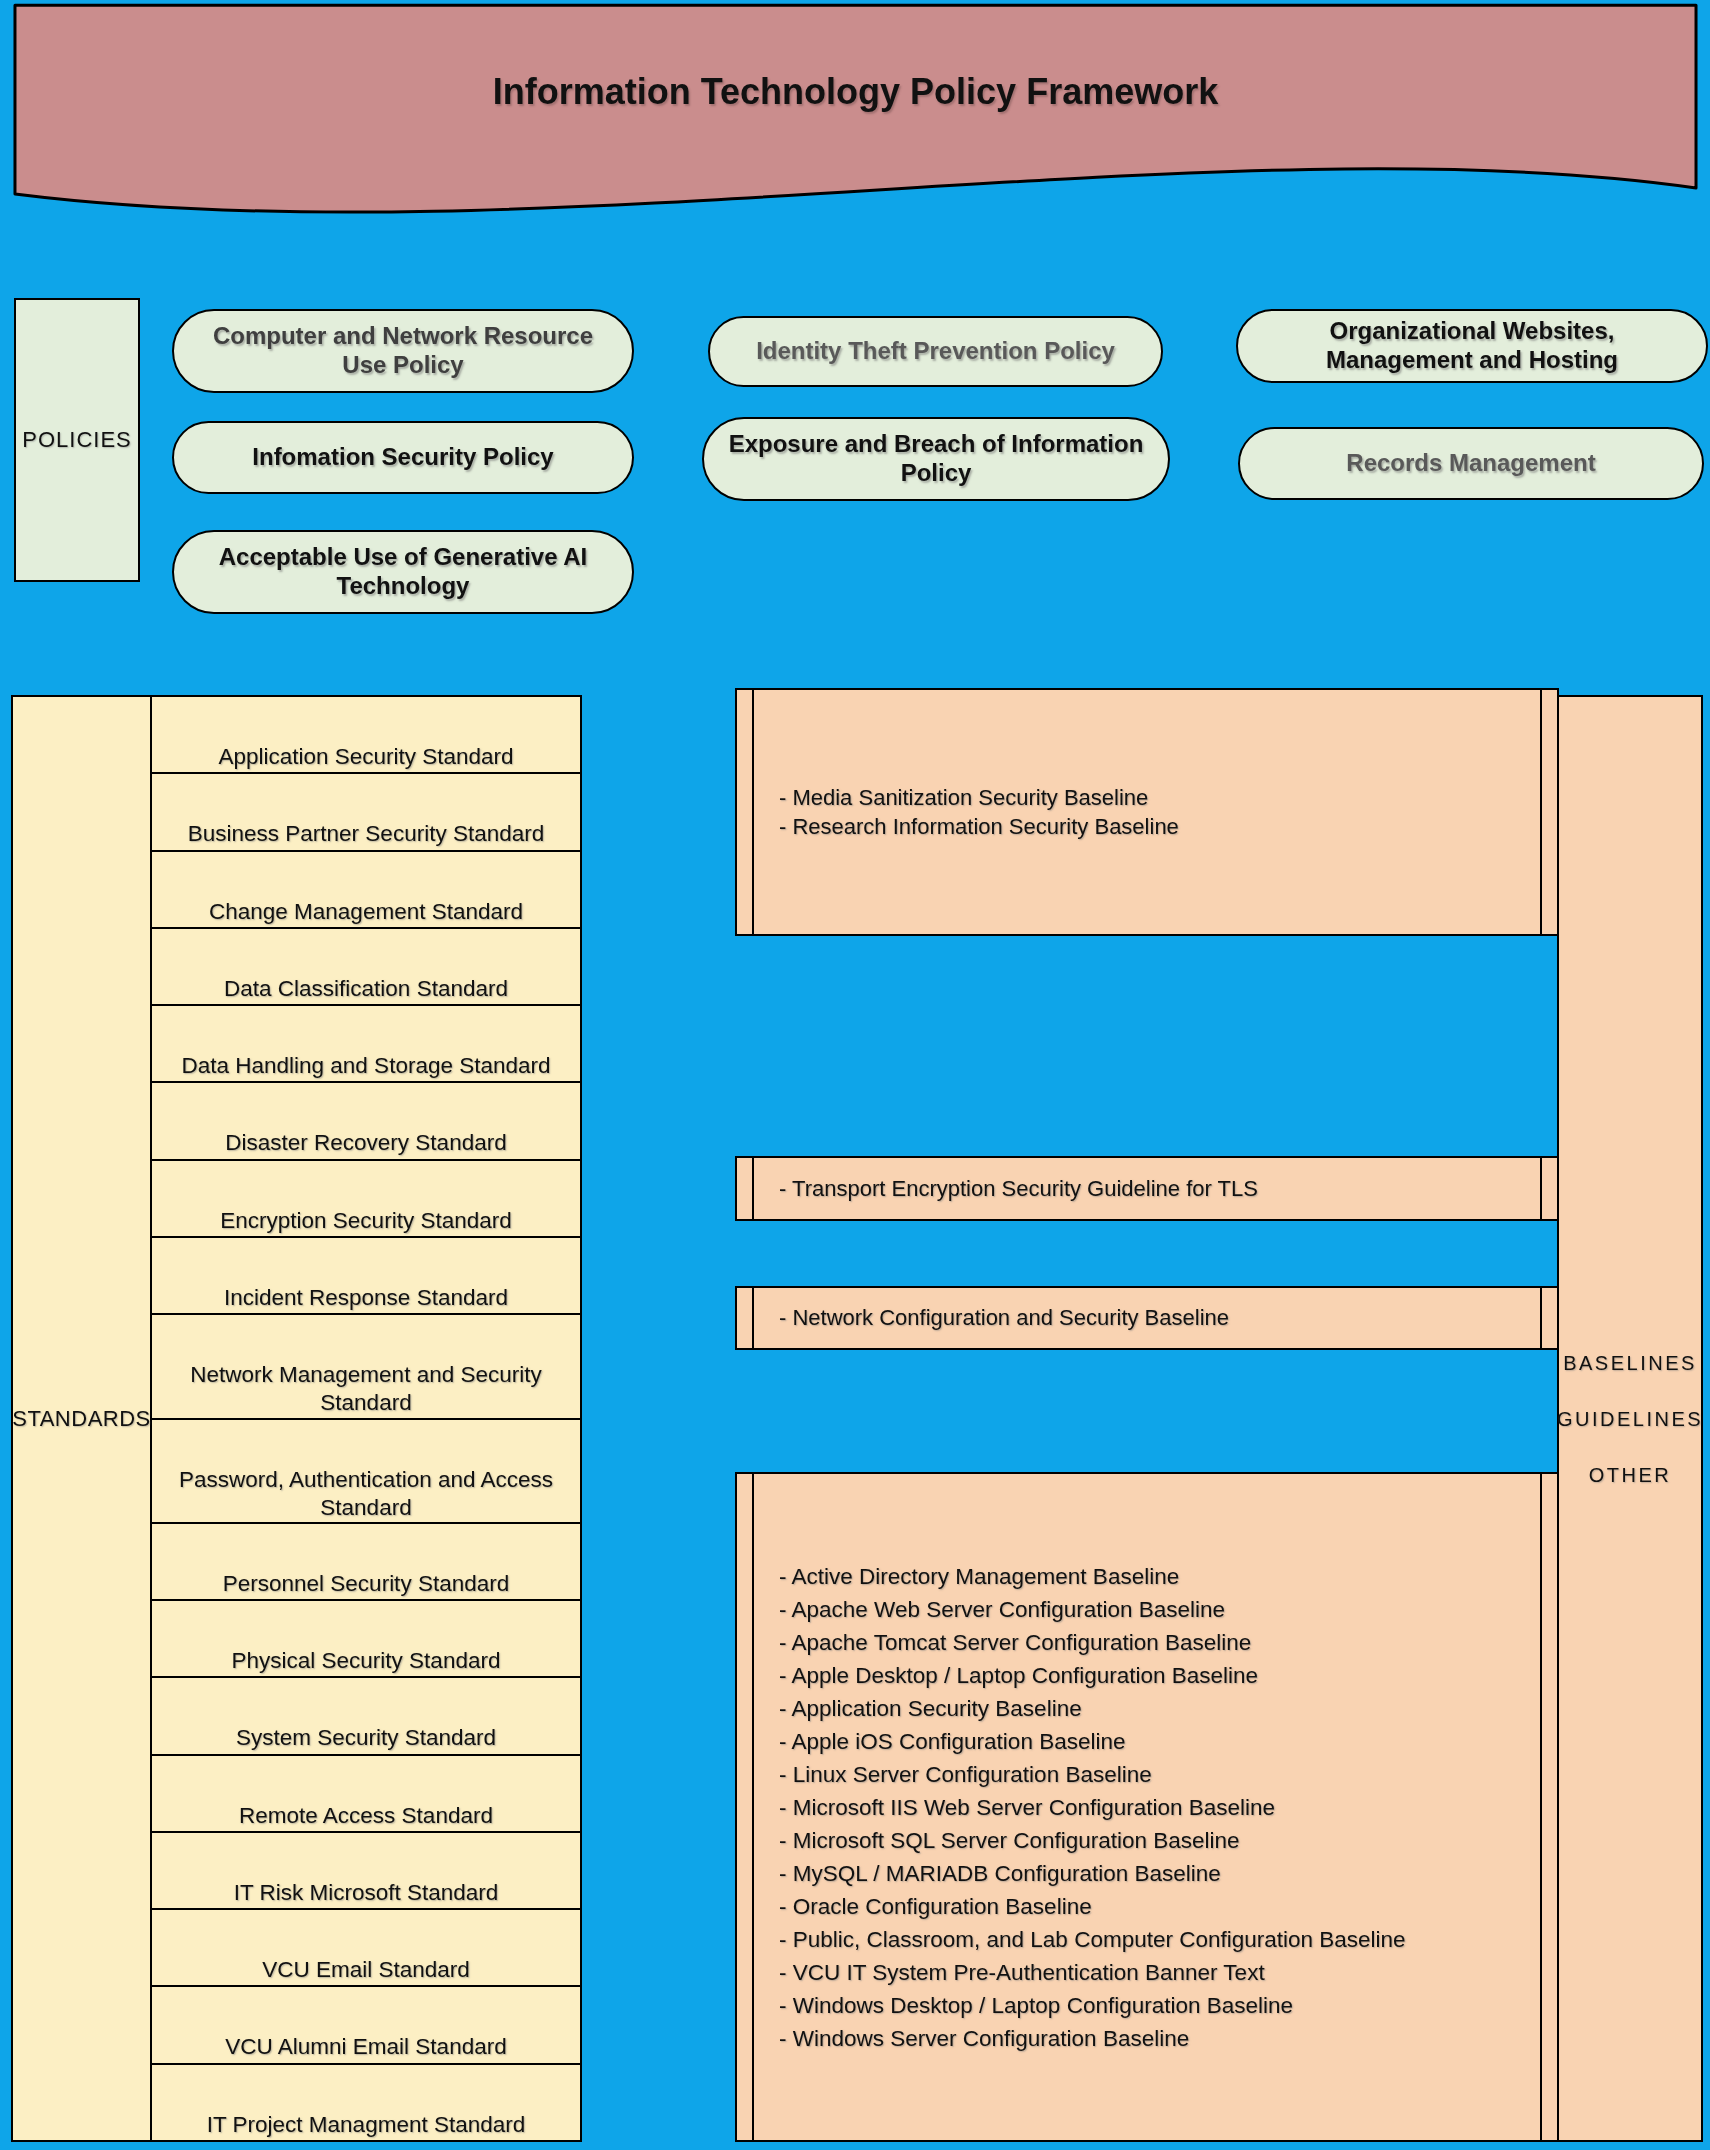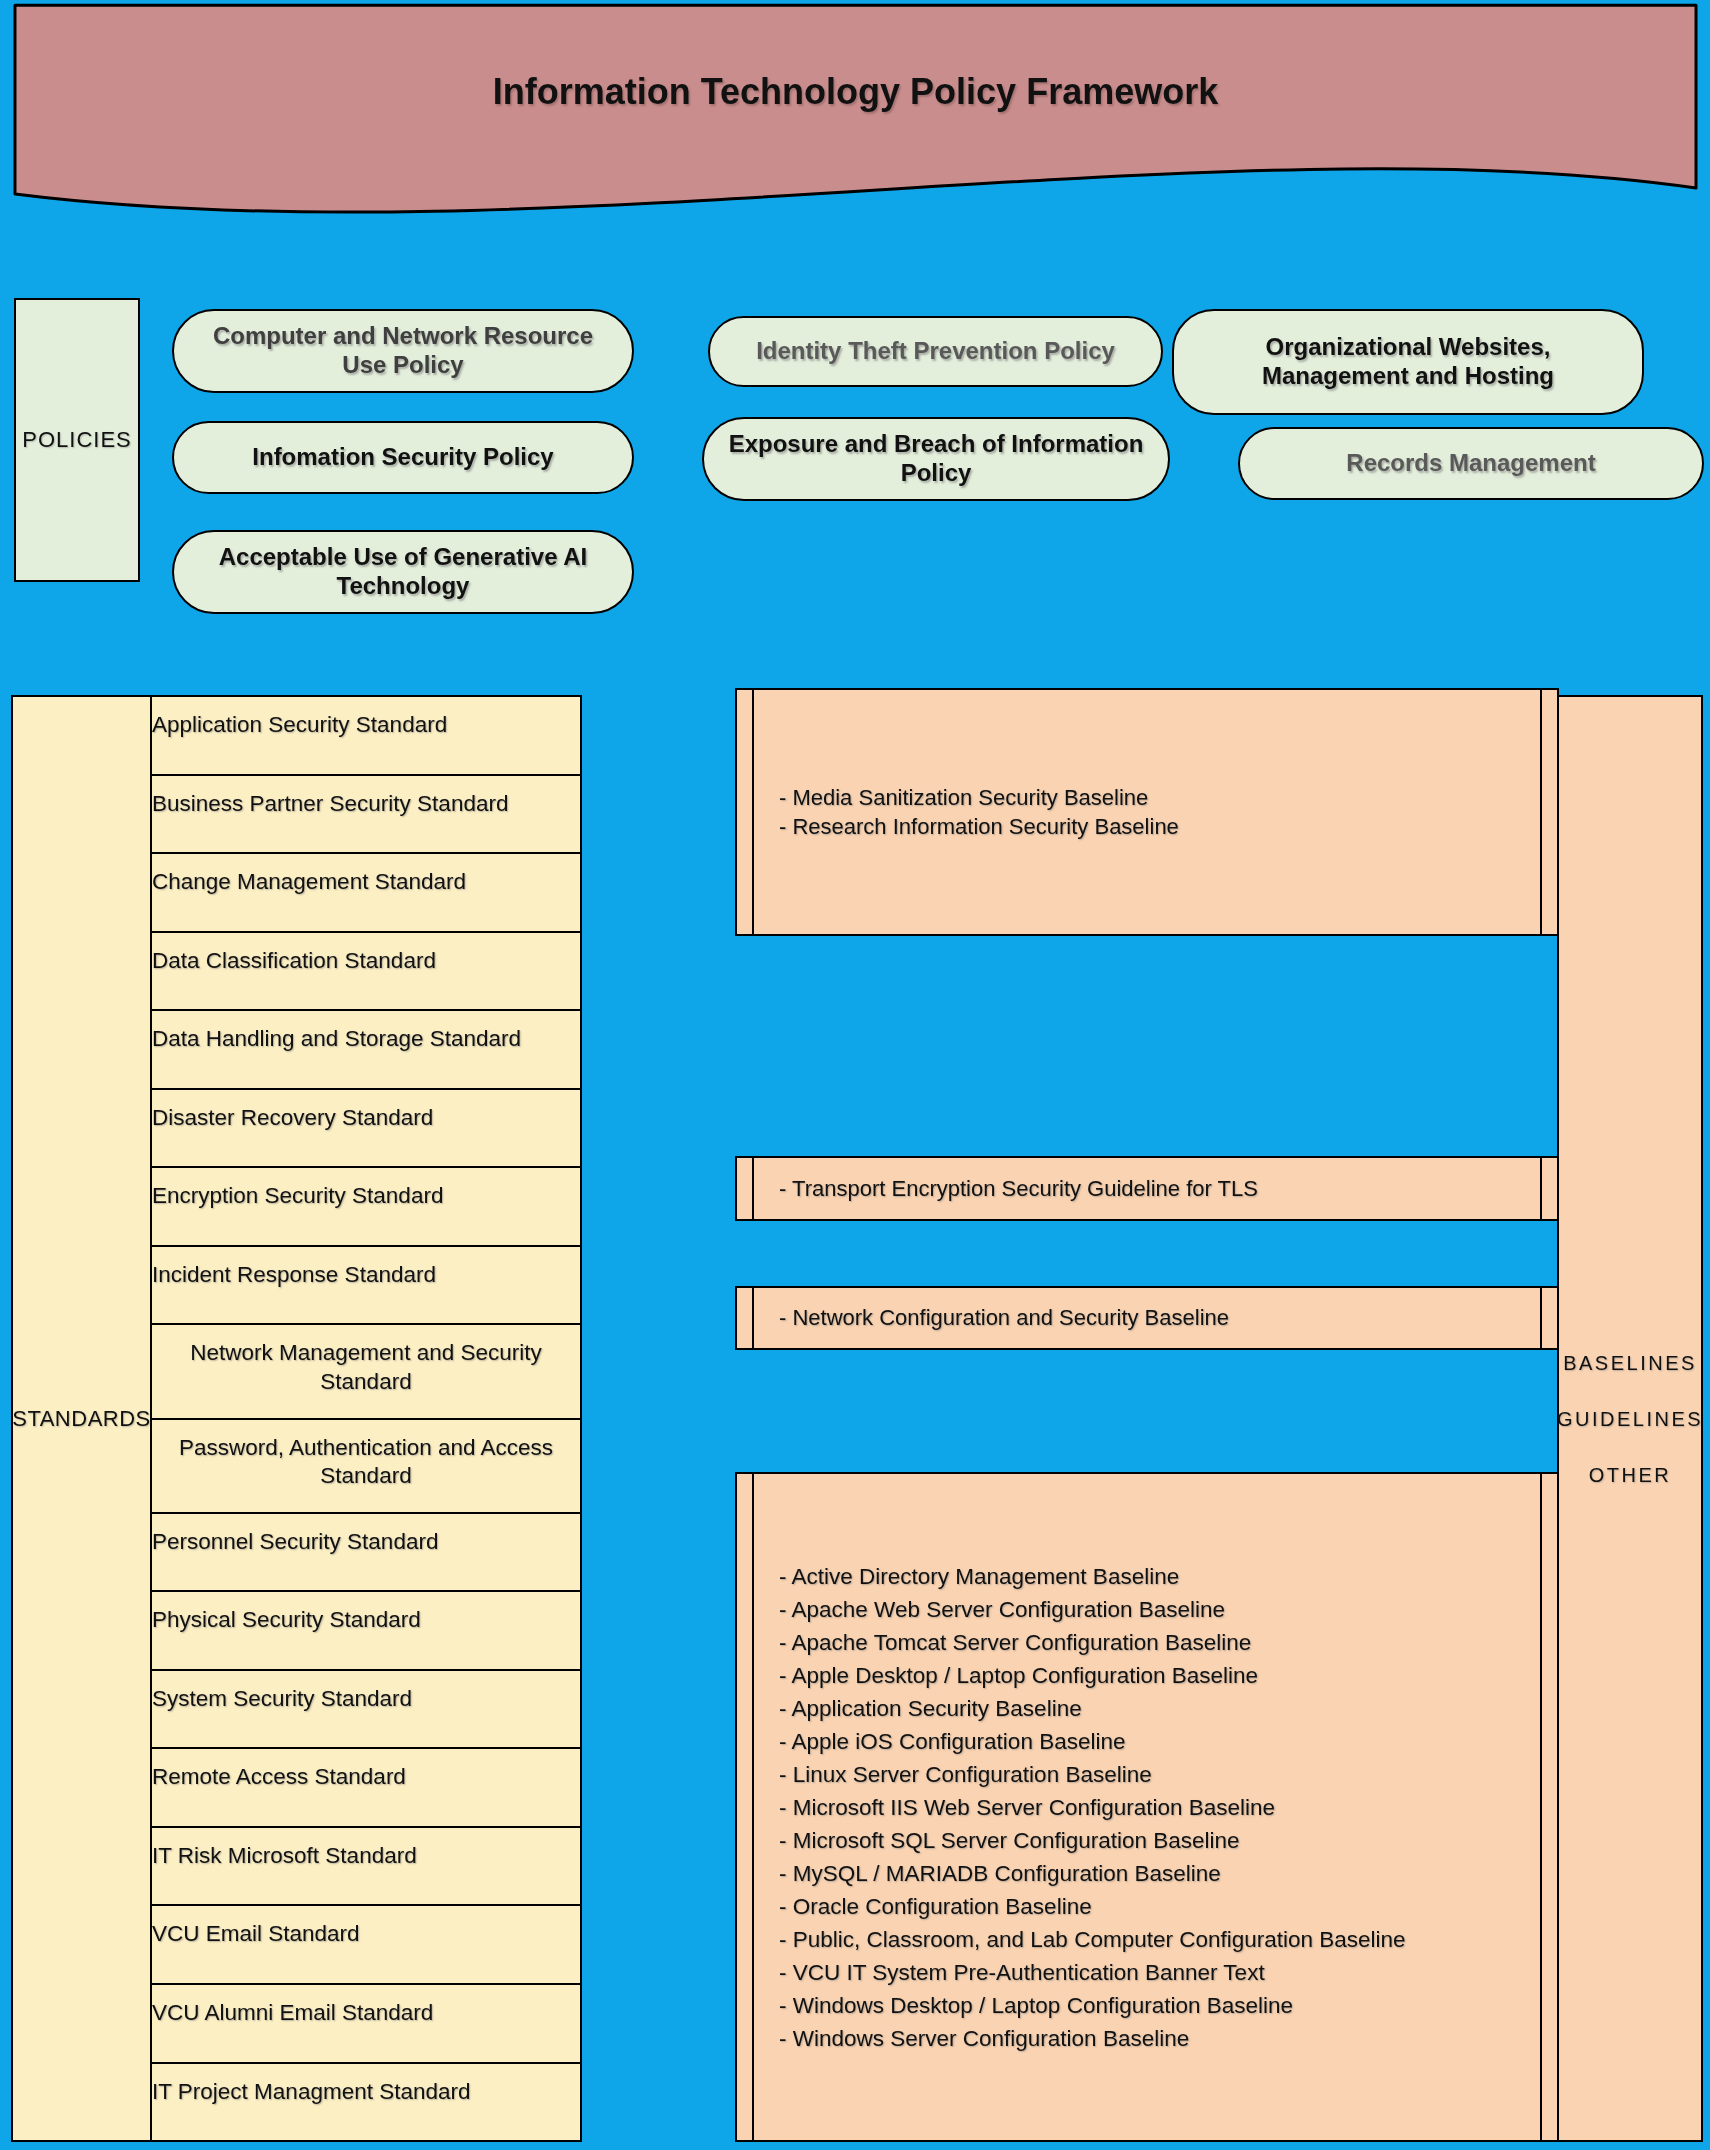--- a/index.html
+++ b/index.html
@@ -25,39 +25,39 @@
   .pill{position:absolute;display:flex;align-items:center;justify-content:center;
     background:var(--policy-fill,#E3EEDB);border:2.5px solid var(--border-color,#000);
     border-radius:42px;box-sizing:border-box;text-align:center;
     font-size:24px;font-weight:bold;line-height:1.2;padding:0 22.5px;
     color:var(--text-black,#111);text-shadow:1.5px 1.5px 2px rgba(110,110,110,.5);}
   .p1{left:172px;top:309px;width:462px;height:84px;}
   .p2{left:172px;top:421px;width:462px;height:73px;text-align:center;}
   .p3{left:172px;top:530px;width:462px;height:84px;}
   .p4{left:708px;top:316px;width:455px;height:71px;}
   .p5{left:702px;top:417px;width:468px;height:84px;}
-  .p6{left:1172px;top:309px;width:472px;height:106px;}
+  .p6{left:1236px;top:309px;width:472px;height:74px;}
   .p7{left:1238px;top:427px;width:466px;height:73px;}
   .txt-dark{color:var(--text-dark,#3F3F3F);}
   .txt-gray{color:var(--text-gray,#595959);}
 
   
   .standards{position:absolute;left:11px;top:695px;width:571px;height:1447px;
     border:2.5px solid var(--border-color,#000);box-sizing:border-box;
     display:flex;background:var(--standard-fill,#FCEFC4);}
   .std-label{width:137px;border-right:2.5px solid var(--border-color,#000);
     display:flex;align-items:center;justify-content:center;
     font-size:22px;letter-spacing:0.5px;color:var(--text-black,#111);
     text-shadow:1px 1px 1.5px rgba(120,120,120,.45);}
   .std-rows{flex:1;display:flex;flex-direction:column;}
   .std-row{flex:1 1 0;border-bottom:2.5px solid var(--border-color,#000);
-    display:flex;align-items:flex-start;justify-content:flex-start;
+    display:flex;align-items:flex-start;justify-content:center;
     padding-top:14px;box-sizing:border-box;text-align:center;
     font-size:22.5px;line-height:1.25;color:var(--text-black,#111);
-    text-shadow:1px 1px 1.5px rgba(120,120,120,.5);}
+    text-shadow:1px 1px 1.5px rgba(120,120,120,.5);margin-top:32px;}
   .std-row.tall{flex:1.25 1 0;}
   .std-row:last-child{border-bottom:none;}
 
   
   .obox{position:absolute;left:735px;width:824px;
     background:var(--baseline-fill,#F9D3B2);border:2.5px solid var(--border-color,#000);
     box-sizing:border-box;}
   .obox::before,.obox::after{content:"";position:absolute;top:0;bottom:0;width:2px;
     background:var(--border-color,#000);}
   .obox::before{left:15px;}

